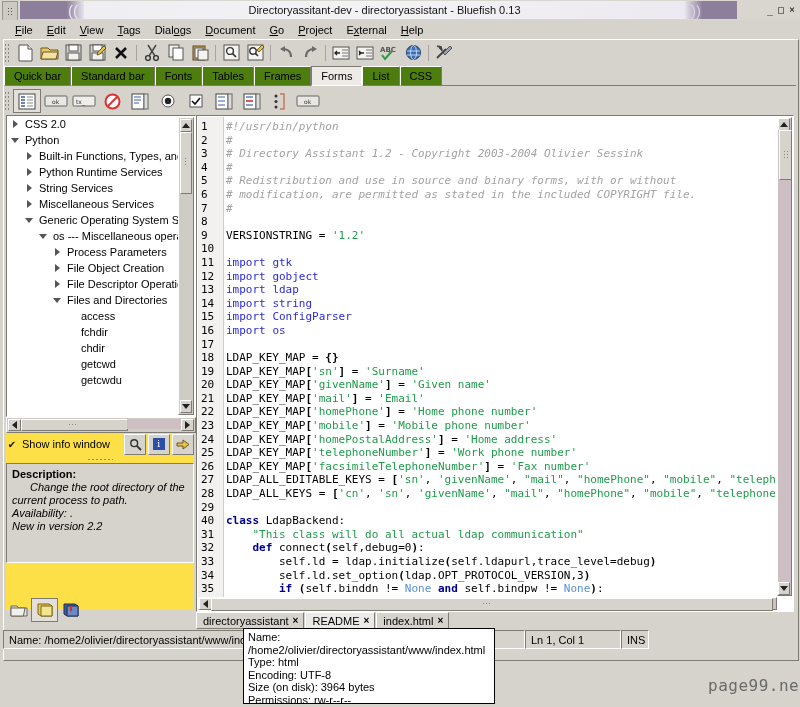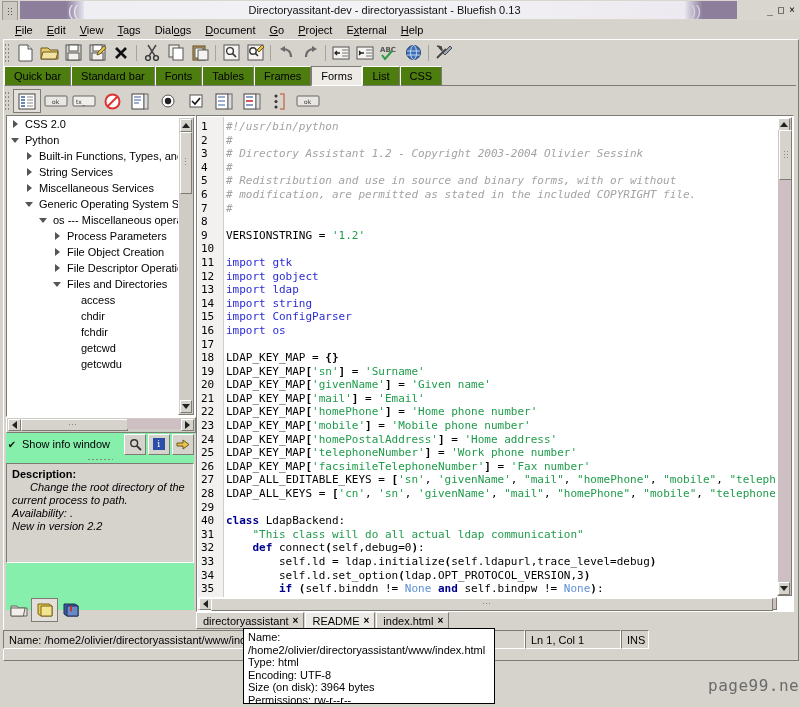--- a/index.html
+++ b/index.html
@@ -77,21 +77,21 @@
   .formsbar{
     position:absolute;left:4px;top:88px;width:792px;height:26px;
     background:#d6d2cc;display:flex;align-items:center;
   }
   .ficon{width:26px;height:22px;display:flex;align-items:center;justify-content:center;margin-right:2px;}
   .ficon.sel{border:1px solid #7e7a74;background:#e3e0db;}
 
   
   .leftpanel{
     position:absolute;left:6px;top:115px;width:188px;height:495px;
-    background:#86efac;
+    background:#fde047;
   }
   .treebox{
     position:absolute;left:0;top:0;width:188px;height:300px;
     background:#fff;border:1px solid #7e7a74;border-right-color:#fff;border-bottom-color:#fff;
     overflow:hidden;
   }
   .tree{position:absolute;left:0;top:0;width:172px;height:298px;overflow:hidden;background:#fff;}
   .trow{height:16px;display:flex;align-items:center;font-size:11px;color:#000;white-space:nowrap;}
   .tri{width:11px;height:11px;margin-right:3px;flex:none;position:relative;}
   .tri.closed::before{content:"";position:absolute;left:2px;top:1px;
@@ -461,20 +461,24 @@
         <div class="trow" style="padding-left:4px">
           <span class="tri open"></span>
           <span>Python</span>
         </div>
         <div class="trow" style="padding-left:18px">
           <span class="tri closed"></span>
           <span>Built-in Functions, Types, and Exc</span>
         </div>
         <div class="trow" style="padding-left:18px">
           <span class="tri closed"></span>
+          <span>Python Runtime Services</span>
+        </div>
+        <div class="trow" style="padding-left:18px">
+          <span class="tri closed"></span>
           <span>String Services</span>
         </div>
         <div class="trow" style="padding-left:18px">
           <span class="tri closed"></span>
           <span>Miscellaneous Services</span>
         </div>
         <div class="trow" style="padding-left:18px">
           <span class="tri open"></span>
           <span>Generic Operating System Service</span>
         </div>
@@ -497,25 +501,25 @@
         <div class="trow" style="padding-left:46px">
           <span class="tri open"></span>
           <span>Files and Directories</span>
         </div>
         <div class="trow" style="padding-left:60px">
           <span class="tri none"></span>
           <span>access</span>
         </div>
         <div class="trow" style="padding-left:60px">
           <span class="tri none"></span>
-          <span>chdir</span>
+          <span>fchdir</span>
         </div>
         <div class="trow" style="padding-left:60px">
           <span class="tri none"></span>
-          <span>fchdir</span>
+          <span>chdir</span>
         </div>
         <div class="trow" style="padding-left:60px">
           <span class="tri none"></span>
           <span>getcwd</span>
         </div>
         <div class="trow" style="padding-left:60px">
           <span class="tri none"></span>
           <span>getcwdu</span>
         </div>
       </div>

